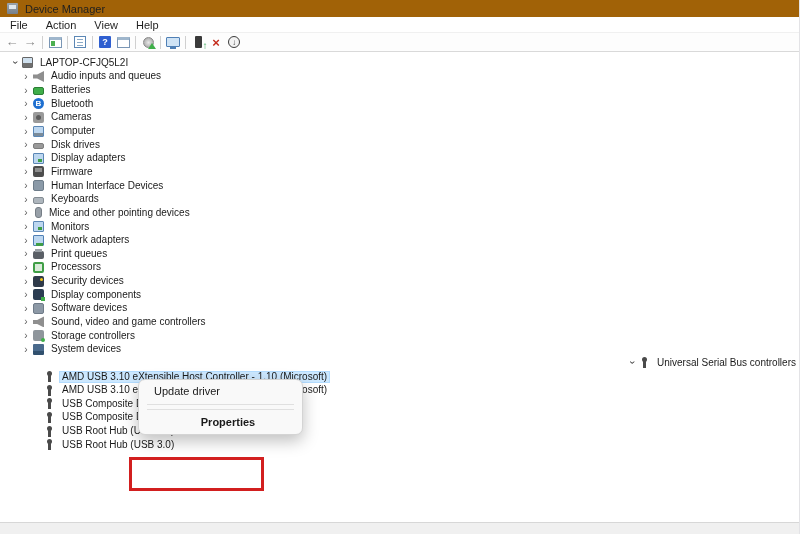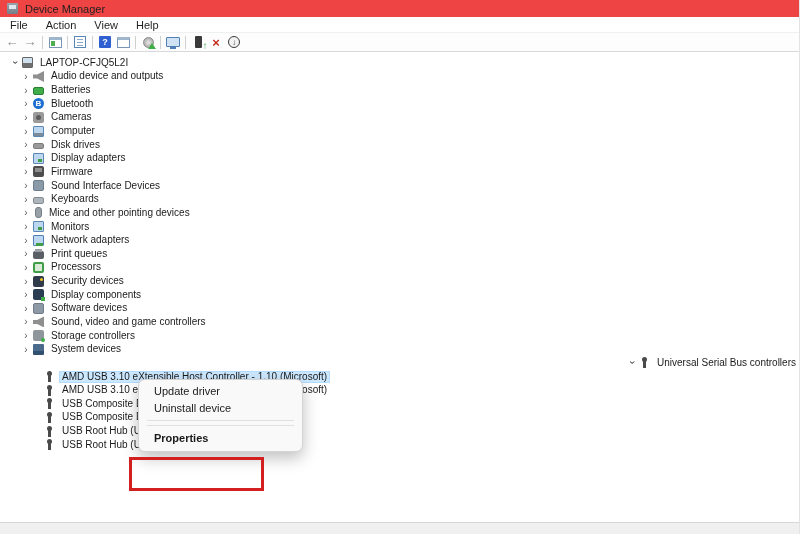--- a/index.html
+++ b/index.html
@@ -3,21 +3,21 @@
 <meta charset="utf-8">
 <style>
   * { margin:0; padding:0; box-sizing:border-box; }
   html,body { width:800px; height:534px; background:#fff; overflow:hidden;
               font-family:"Liberation Sans", sans-serif; }
   #window { position:relative; width:800px; height:534px; background:#fff;
             border-right:1px solid #e3e3e6; }
 
   
   #titlebar { position:absolute; left:0; top:0; width:100%; height:17px;
-              background:#ef4444; display:flex; align-items:center; padding-left:7px; }
+              background:#a16207; display:flex; align-items:center; padding-left:7px; }
   #app-icon { width:11px; height:11px; margin-right:7px; position:relative;
               background:linear-gradient(#9aa4ad,#767f88); border-radius:1px; }
   #app-icon::before { content:""; position:absolute; left:2px; top:2px; width:7px; height:4px;
                       background:#dfe7ee; }
   #title-text { font-size:11px; color:#1f1f1f; }
 
   
   #menubar { position:absolute; left:0; top:18px; width:100%; height:15px; background:#fff;
              border-bottom:1px solid #f0f0f0; display:flex; align-items:center; padding-left:1px; }
   .menu-item { font-size:11px; color:#1f1f1f; padding:0 9px; height:15px; line-height:15px; cursor:default; }
@@ -97,21 +97,21 @@
   [data-icon="usb"]::before { content:""; position:absolute; left:3px; top:0; width:5px; height:5px;
                            background:#4a4a4a; border-radius:50%; }
   [data-icon="usb"]::after { content:""; position:absolute; left:4px; top:4px; width:3px; height:7px; background:#4a4a4a; }
 
   
   #context-menu { position:absolute; left:138px; top:379px; width:165px; background:#f9f9f9;
                   border:1px solid #d4d4d4; border-radius:7px; box-shadow:0 6px 16px rgba(0,0,0,0.25);
                   padding:3px 0 4px 0; z-index:5; }
   .cm-item { height:16.5px; line-height:16.5px; font-size:11px; color:#1a1a1a; padding-left:15px;
              white-space:nowrap; }
-  .cm-item.bold { font-weight:bold; }
+  .cm-item.bold { font-weight:bold;text-align:center; }
   .cm-sep { height:1px; background:#e0e0e0; margin:4px 8px; }
 
   
   #annotation-box { position:absolute; left:129px; top:457px; width:135px; height:34px;
                     border:3px solid #d21f1f; z-index:9; pointer-events:none; }
 
   
   #statusbar { position:absolute; left:0; top:522px; width:100%; height:12px;
                background:#f0f0f0; border-top:1px solid #d7d7d7; }
 </style>
@@ -176,21 +176,21 @@
 
   <div id="tree">
       <div class="trow" style="padding-left: 8px; align-items: center;">
         <span class="chev exp">›</span>
         <span class="ticon" data-icon="laptop"></span>
         <span class="tlabel">LAPTOP-CFJQ5L2I</span>
       </div>
       <div class="trow" style="padding-left: 19px;">
         <span class="chev">›</span>
         <span class="ticon" data-icon="speaker"></span>
-        <span class="tlabel">Audio device and outputs</span>
+        <span class="tlabel">Audio inputs and queues</span>
       </div>
       <div class="trow" style="padding-left: 19px;">
         <span class="chev">›</span>
         <span class="ticon" data-icon="battery"></span>
         <span class="tlabel">Batteries</span>
       </div>
       <div class="trow" style="padding-left: 19px;">
         <span class="chev">›</span>
         <span class="ticon" data-icon="bluetooth">B</span>
         <span class="tlabel">Bluetooth</span>
@@ -216,21 +216,21 @@
         <span class="tlabel">Display adapters</span>
       </div>
       <div class="trow" style="padding-left: 19px;">
         <span class="chev">›</span>
         <span class="ticon" data-icon="firmware"></span>
         <span class="tlabel">Firmware</span>
       </div>
       <div class="trow" style="padding-left: 19px;">
         <span class="chev">›</span>
         <span class="ticon" data-icon="hid"></span>
-        <span class="tlabel">Sound Interface Devices</span>
+        <span class="tlabel">Human Interface Devices</span>
       </div>
       <div class="trow" style="padding-left: 19px;">
         <span class="chev">›</span>
         <span class="ticon" data-icon="keyboard"></span>
         <span class="tlabel">Keyboards</span>
       </div>
       <div class="trow" style="padding-left: 19px;">
         <span class="chev">›</span>
         <span class="ticon" data-icon="mouse"></span>
         <span class="tlabel">Mice and other pointing devices</span>
@@ -317,21 +317,20 @@
       </div>
       <div class="trow" style="padding-left: 30px;">
         <span class="chev"></span>
         <span class="ticon" data-icon="usb"></span>
         <span class="tlabel">USB Root Hub (USB 3.0)</span>
       </div>
     </div>
 
   <div id="context-menu">
       <div class="cm-item">Update driver</div>
-      <div class="cm-item">Uninstall device</div>
       <div class="cm-sep"></div>
       <div class="cm-sep"></div>
       <div class="cm-item bold">Properties</div>
     </div>
 
   <div id="annotation-box" style="border-color: rgb(210, 31, 31);"></div>
 
   <div id="statusbar"></div>
 
 </div>

